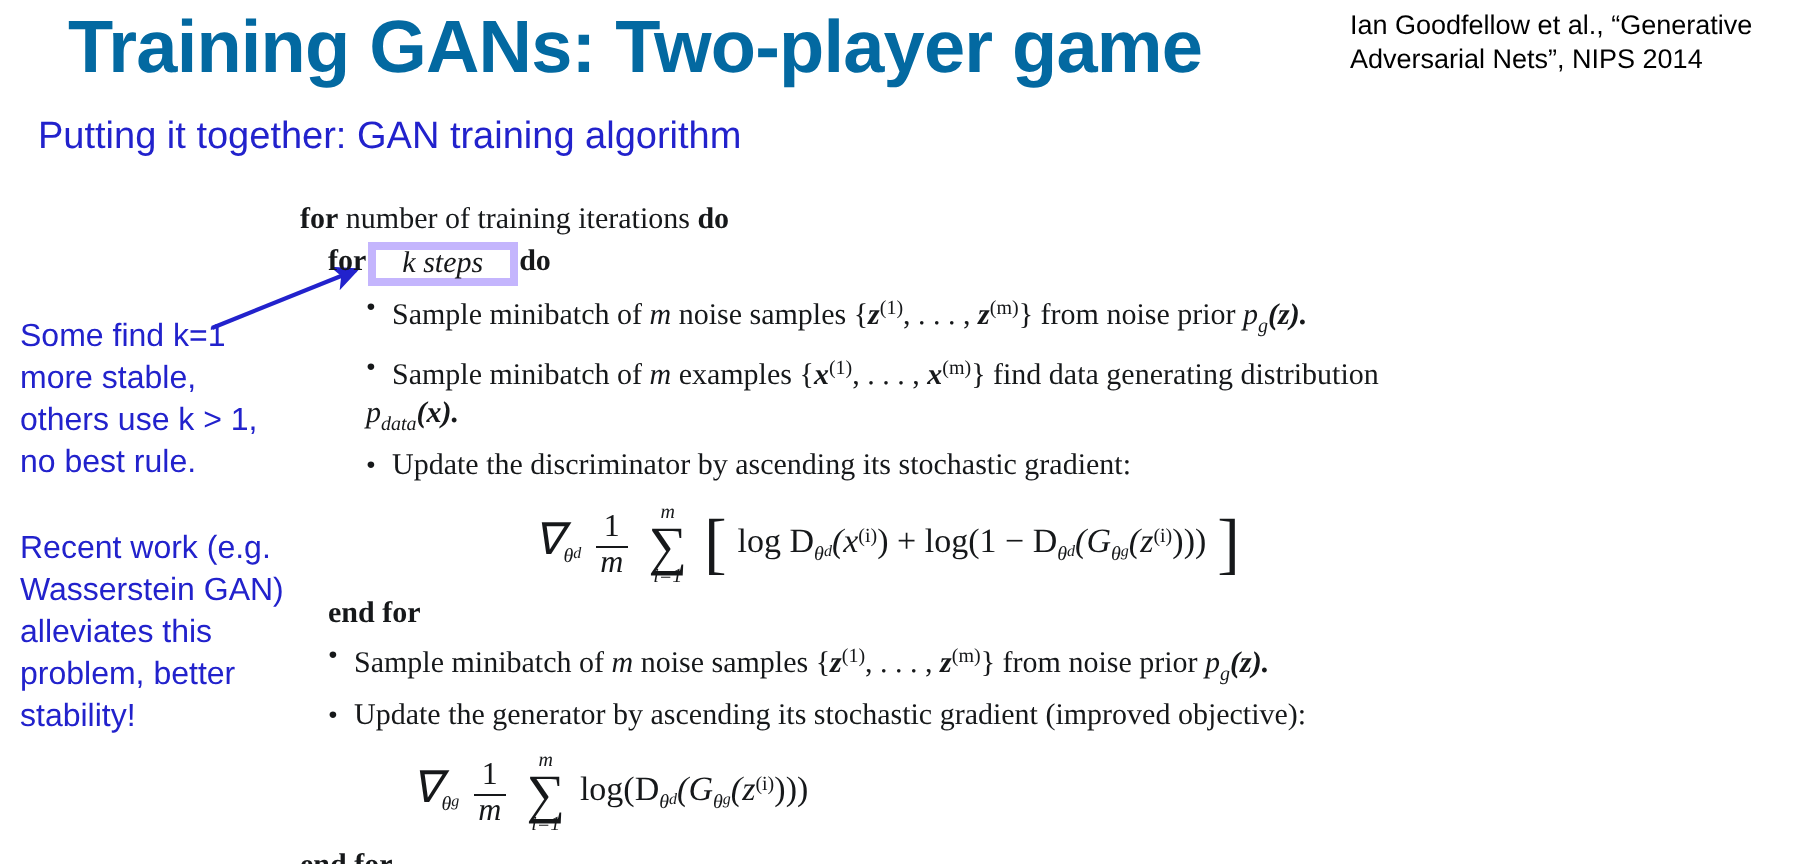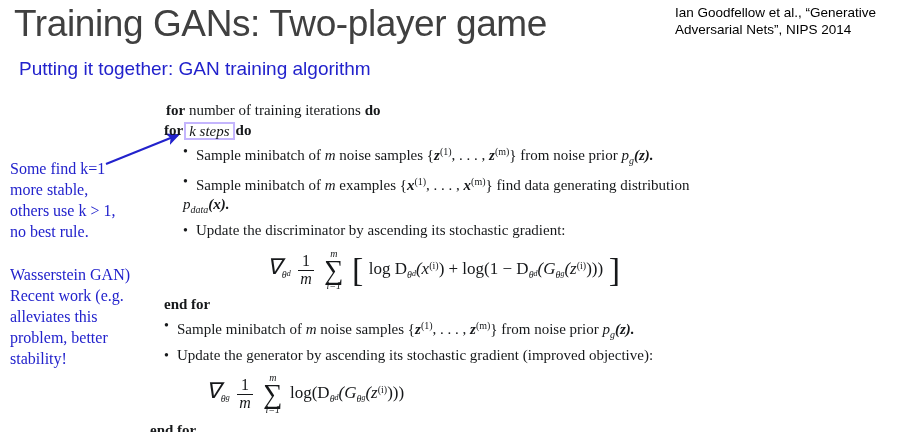--- a/index.html
+++ b/index.html
@@ -12,27 +12,27 @@
     height: 432px;
     position: relative;
     overflow: hidden;
     font-family: "Liberation Sans", sans-serif;
     color: #000000;
   }
 
   
   .slide-title {
     position: absolute;
-    left: 14px;
+    left: 34px;
     top: 2px;
     font-family: "Liberation Sans", sans-serif;
     font-size: 37px;
-    font-weight: 400;
+    font-weight: 700;
     letter-spacing: -0.4px;
-    color: #404040;
+    color: #0369a1;
     white-space: nowrap;
     line-height: 44px;
   }
 
   
   .citation {
     position: absolute;
     left: 675px;
     top: 4px;
     width: 232px;
@@ -51,21 +51,21 @@
     font-family: "Liberation Sans", sans-serif;
     font-size: 19px;
     font-weight: 400;
     color: #2222cc;
     white-space: nowrap;
   }
 
   
   .annot {
     position: absolute;
-    font-family: Liberation Serif, serif;
+    font-family: Liberation Sans, sans-serif;
     font-size: 16px;
     line-height: 21px;
     color: #2222cc;
     white-space: nowrap;
   }
   .annot-k    { left: 10px; top: 158px; }
   .annot-wgan { left: 10px; top: 264px; }
   .annot .aline { display: block; }
 
   
@@ -85,28 +85,28 @@
     top: 101px;
     width: 742px;
     font-family: "Liberation Serif", serif;
     font-size: 15px;
     color: #16181a;
     line-height: 19px;
   }
   .algo .ln { position: relative; white-space: nowrap; }
   .algo b { font-weight: 700; }
 
-  .l-for-outer { margin-left: 16px; }
+  .l-for-outer { margin-left: 0px; }
   .l-for-inner { margin-left: 14px; margin-top: 1px; }
 
   
   .kbox {
     display: inline-block;
-    border: 2px solid #c4b5fd;
-    padding: 0 3px;
+    border: 4px solid #c4b5fd;
+    padding: 0 13px;
     margin: 0 1px;
     line-height: 14px;
     vertical-align: -1px;
   }
 
   .bullets { margin-left: 33px; margin-top: 2px; }
   .bullets2 { margin-left: 14px; margin-top: 1px; }
   .b {
     position: relative;
     padding-left: 13px;
@@ -190,22 +190,22 @@
 <div class="subtitle">Putting it together: GAN training algorithm</div>
 
 <div class="annot annot-k">
   <span class="aline">Some find k=1</span>
   <span class="aline">more stable,</span>
   <span class="aline">others use k &gt; 1,</span>
   <span class="aline">no best rule.</span>
 </div>
 
 <div class="annot annot-wgan">
+  <span class="aline">Recent work (e.g.</span>
   <span class="aline">Wasserstein GAN)</span>
-  <span class="aline">Recent work (e.g.</span>
   <span class="aline">alleviates this</span>
   <span class="aline">problem, better</span>
   <span class="aline">stability!</span>
 </div>
 
 <svg class="arrow-svg" viewBox="0 0 96 48">
   <defs>
     <marker id="ahead" markerWidth="7" markerHeight="7" refX="5.4" refY="3" orient="auto">
       <path d="M0,0 L6.4,3 L0,6 L1.6,3 Z" fill="#2222cc"></path>
     </marker>

